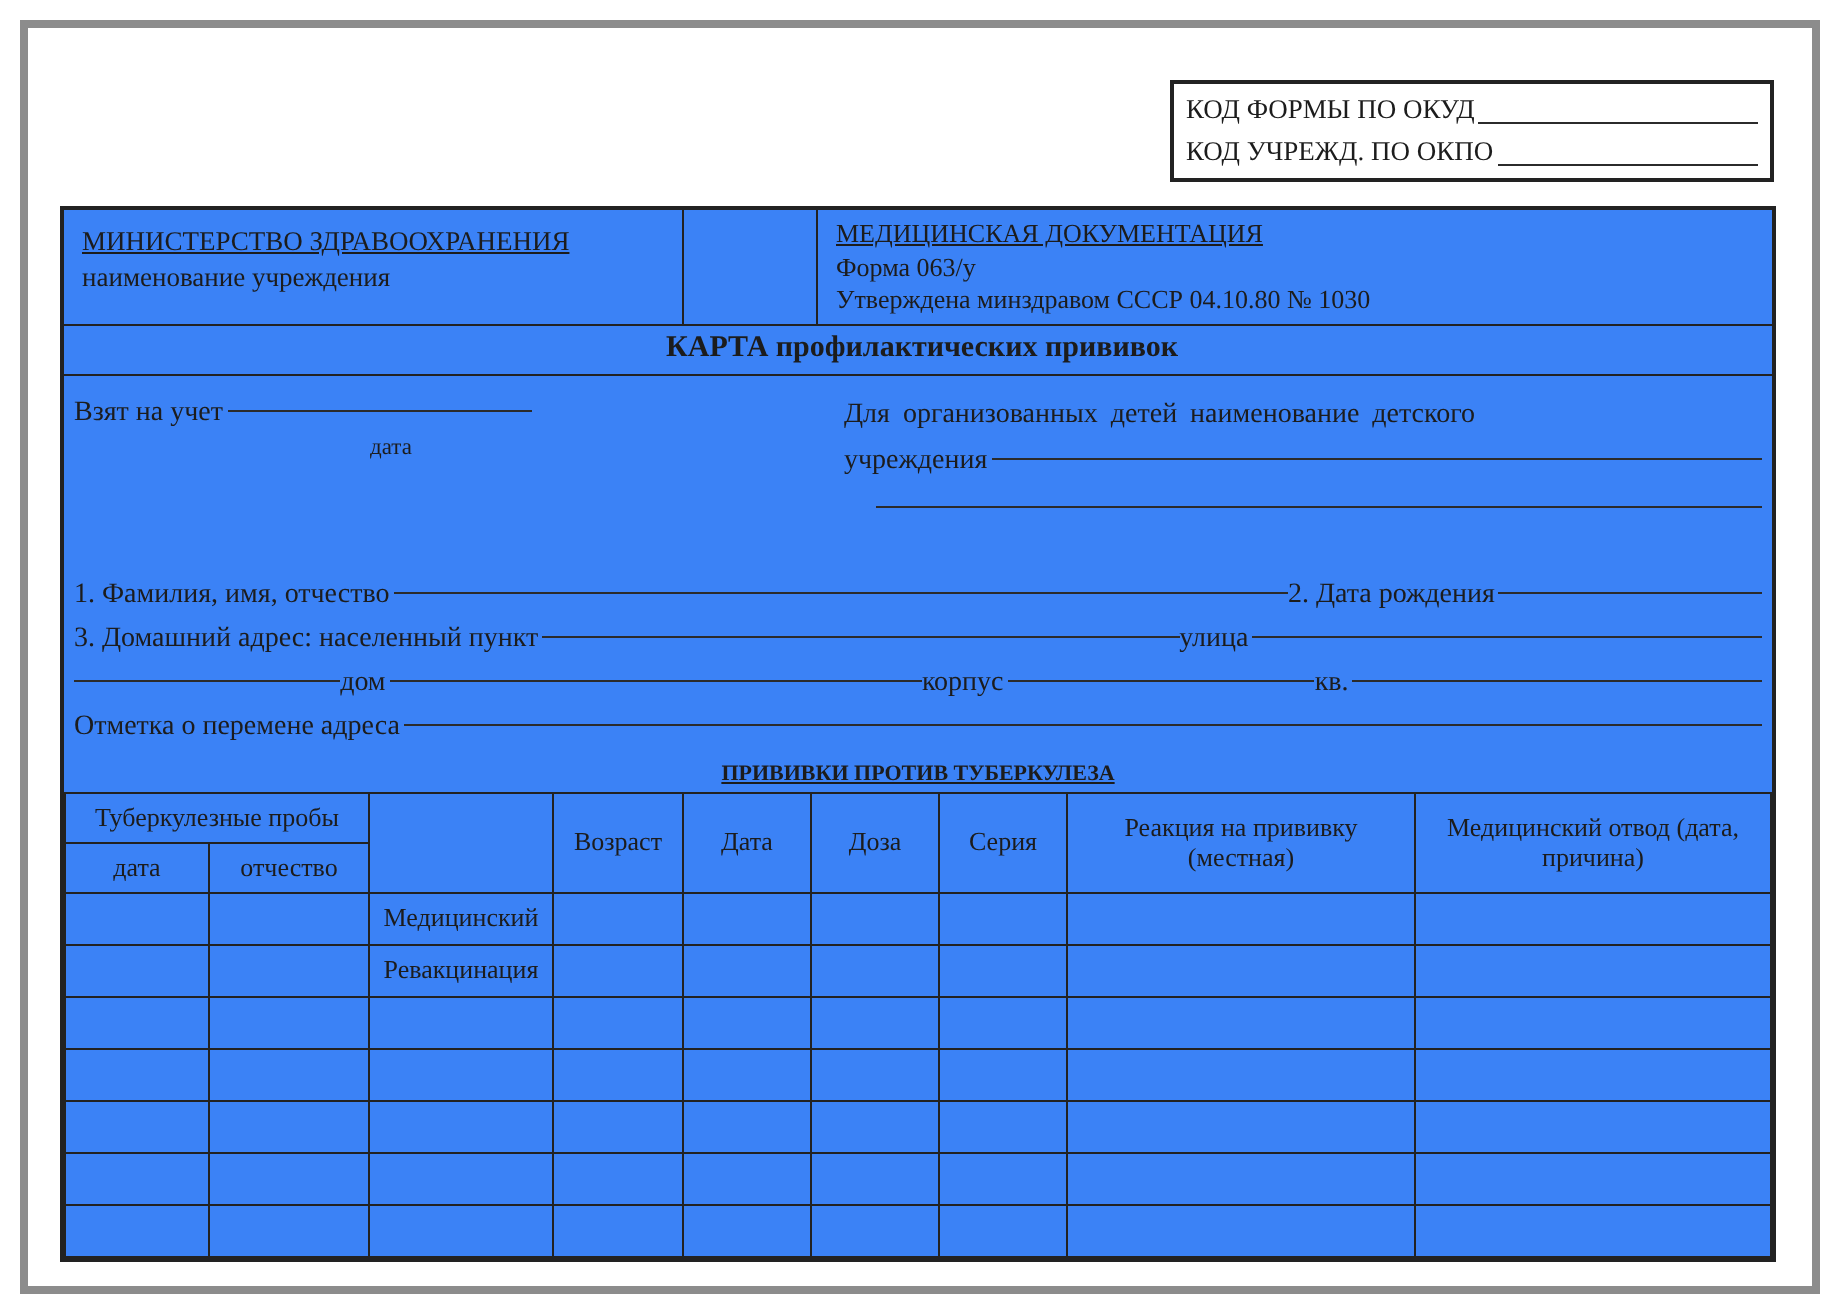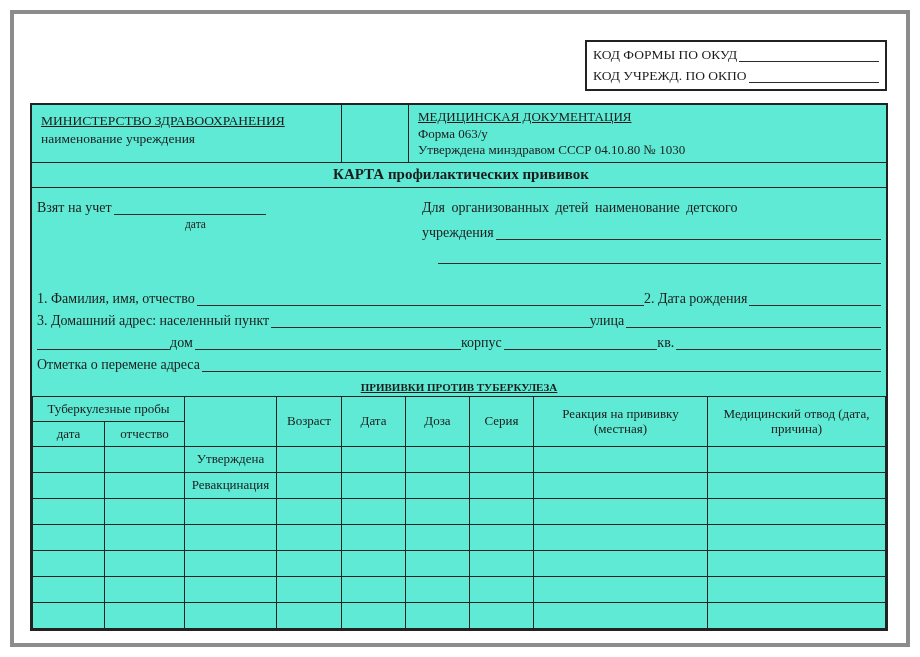--- a/index.html
+++ b/index.html
@@ -29,21 +29,21 @@
   .fill {
     flex:1 1 auto;
     border-bottom:1.5px solid #2b2b2b;
     margin:0 0 3px 2px;
   }
   
   .main {
     position:absolute; left:30px; top:103px; width:858px;
     border:2px solid #222;
     box-sizing:border-box;
-    background:#5eead4;
+    background:#3b82f6;
   }
   .hdr { display:flex; min-height:55px; }
   .hdr-left {
     width:310px; box-sizing:border-box;
     border-right:1.5px solid #222;
     padding:7px 8px 4px 9px;
     font-size:13.5px; line-height:18px;
   }
   .hdr-mid { width:66px; border-right:1.5px solid #222; }
   .hdr-right {
@@ -52,21 +52,21 @@
   }
   .u { text-decoration:underline; }
   .title-row {
     border-top:1.5px solid #222;
     border-bottom:1.5px solid #222;
     text-align:center;
     font-weight:bold; font-size:15px;
     padding:3px 0 4px 4px;
   }
   .bodyarea { padding:8px 5px 2px 5px; font-size:14px; }
-  .line { display:flex; align-items:flex-end; height:22px; line-height:21px; }
+  .line { display:flex; align-items:center; height:22px; line-height:21px; }
   .line .lbl { white-space:nowrap; }
   .reg-row { display:flex; }
   .reg-left { width:385px; }
   .reg-right { flex:1; }
   .caption-date { font-size:11.5px; margin-left:148px; height:16px; }
   .orgline1 { height:23px; line-height:23px; word-spacing:3px; white-space:nowrap; }
   .reg-right .line { height:24px; }
   .line3 .fill { margin-left:16px; }
   .mt { margin-top:20px; }
   .section-title {
@@ -205,21 +205,21 @@
       </tr>
       <tr>
         <th>дата</th>
         <th>отчество</th>
       </tr>
     </thead>
     <tbody>
       <tr>
         <td></td>
         <td></td>
-        <td class="proc">Утверждена</td>
+        <td class="proc">Медицинский</td>
         <td></td>
         <td></td>
         <td></td>
         <td></td>
         <td></td>
         <td></td>
       </tr>
       <tr>
         <td></td>
         <td></td>

